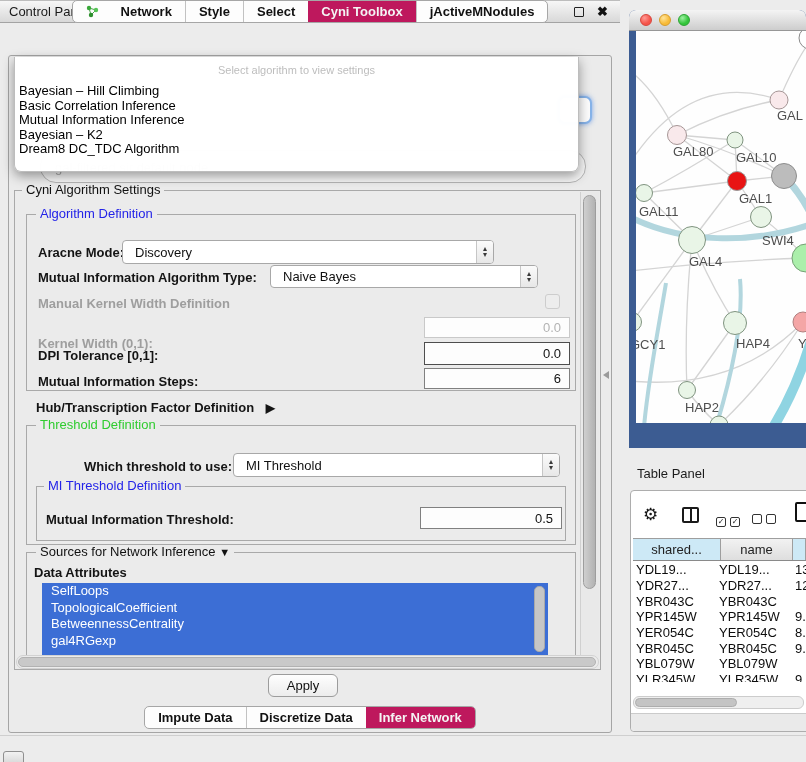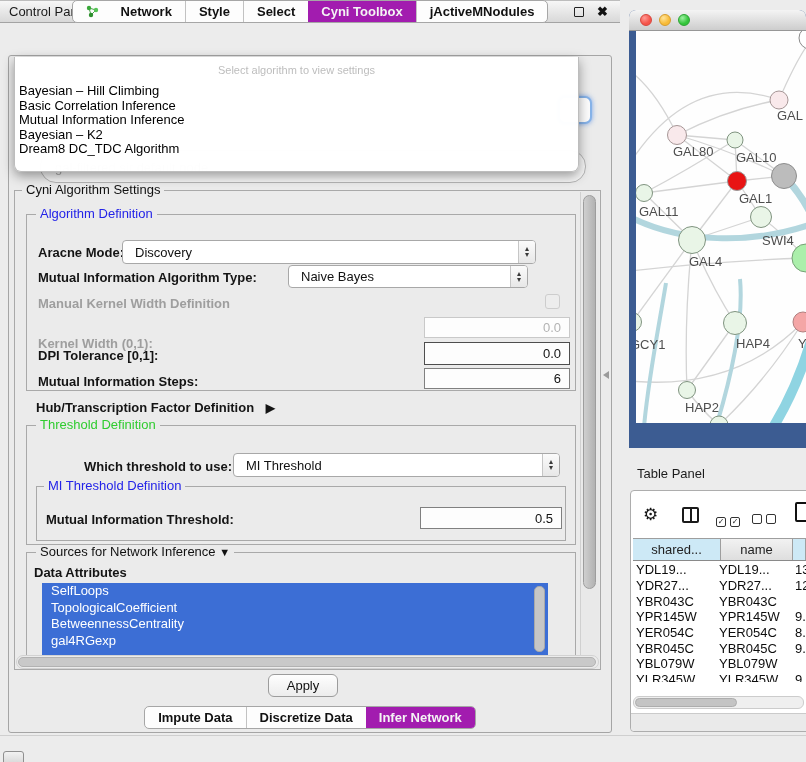--- a/index.html
+++ b/index.html
@@ -16,21 +16,21 @@
   .win-float { position:absolute; right:36px; top:6px; width:10px; height:10px;
     border:1.5px solid #222; border-radius:1px; }
   .win-close { position:absolute; right:12px; top:3px; font-size:13px; font-weight:bold; color:#111; }
 
   .tabs-row { left:0; top:35; width:620px; display:flex; justify-content:center; }
   .tab-group { display:flex; border:1px solid #a6a6a6; border-radius:5px; overflow:hidden;
     background:#fdfdfd; height:23px; }
   .tab { display:flex; align-items:center; gap:22px; padding:0 13px; font-weight:600;
     font-size:13px; color:#111; border-left:1px solid #c2c2c2; line-height:22px; }
   .tab:first-child { border-left:none; }
-  .tab.sel { background:#a21caf; color:#f4f4f4; border-left:none; }
+  .tab.sel { background:#be185d; color:#f4f4f4; border-left:none; }
 
   .content-panel { left:8px; top:55px; width:604px; height:678px; background:#ebebeb;
     border:1px solid #a5a5a5; border-radius:3px; }
 
   
   .dropdown { left:14px; top:57px; width:565px; height:115px; background:rgba(255,255,255,0.98);
     border:1px solid #bdbdbd; border-top:none; border-radius:0 0 7px 7px;
     box-shadow:0 4px 12px rgba(0,0,0,0.38); z-index:30; }
   .dd-placeholder { height:27px; line-height:27px; text-align:center; color:#bdbdbd; font-size:11px; }
   .dd-item { height:14.6px; line-height:14.6px; padding-left:4px; font-size:13px; color:#000; }
@@ -194,30 +194,30 @@
     </div>
 </div>
 
 <div class="abs settings gbox"></div>
 <div class="gtitle" style="left:22px; top:183px;">Cyni Algorithm Settings</div>
 
 <div class="abs gbox" style="left:26px; top:214px; width:550px; height:177px;"></div>
 <div class="gtitle t-blue" style="left:36px; top:207px;">Algorithm Definition</div>
 
 <div class="blabel" style="left:38px; top:245px;">Aracne Mode:</div>
-<div class="combo" style="left:122px; top:240px; width:414px; height:24px;">
+<div class="combo" style="left:122px; top:240px; width:372px; height:24px;">
   <span class="combo-text">Discovery</span>
   <span class="spinner">
       <span>▴</span>
       <span>▾</span>
     </span>
 </div>
 
 <div class="blabel" style="left:38px; top:270px;">Mutual Information Algorithm Type:</div>
-<div class="combo" style="left:288px; top:265px; width:240px; height:23px;align-items:center;">
+<div class="combo" style="left:270px; top:265px; width:268px; height:23px;align-items:center;">
   <span class="combo-text">Naive Bayes</span>
   <span class="spinner">
       <span>▴</span>
       <span>▾</span>
     </span>
 </div>
 
 <div class="blabel dis" style="left:38px; top:296px;">Manual Kernel Width Definition</div>
 <div class="checkbox" style="left:545px; top:294px;"></div>
 

